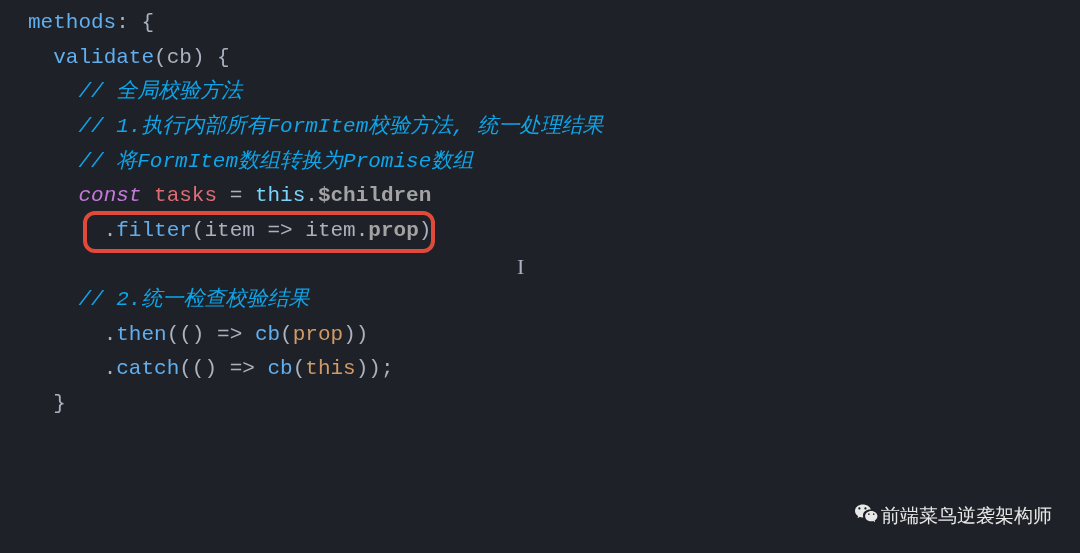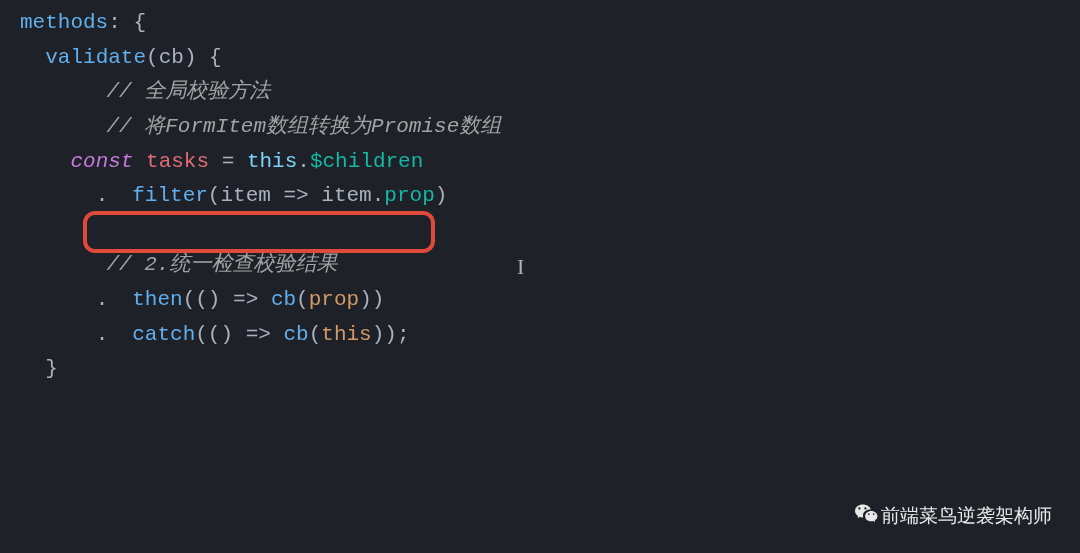--- a/index.html
+++ b/index.html
@@ -13,37 +13,37 @@
       font-size: 21px;
       line-height: 1.65;
       color: #abb2bf;
       width: 1080px;
       height: 553px;
       overflow: hidden;
       position: relative;
       padding-top: 6px;
     }
     .code-container {
-      padding-left: 20px;
+      padding-left: 28px;
       position: relative;
     }
     .line {
       white-space: pre;
       display: block;
       position: relative;
     }
     .tok-function { color: #61afef; }
     .tok-param { color: #abb2bf; }
     .tok-punct { color: #abb2bf; }
-    .tok-comment { color: #a3a3a3; font-style: italic; margin-left: 36px; }
+    .tok-comment { color: #0ea5e9; font-style: italic; }
     .tok-const { color: #c678dd; font-style: italic; }
     .tok-varname { color: #e06c75; }
     .tok-this { color: #7dd3fc; }
-    .tok-property { color: #14b8a6; }
-    .tok-method { color: #61afef; margin-left: 24px; }
+    .tok-property { color: #a3a3a3; font-weight: bold; }
+    .tok-method { color: #61afef; }
     .tok-constant { color: #d19a66; }
     .tok-class { color: #e5c07b; }
     .highlight-box {
       position: absolute;
       border: 4px solid #e04a3a;
       border-radius: 12px;
       pointer-events: none;
       z-index: 10;
     }
     .cursor {
@@ -80,20 +80,21 @@
 <body>
 
 <div class="code-container">
 
   <div class="line"><span class="tok-function">methods</span><span class="tok-punct">: {</span></div>
 
   <div class="line">  <span class="tok-function">validate</span><span class="tok-punct">(</span><span class="tok-param">cb</span><span class="tok-punct">) {</span></div>
 
   <div class="line">    <span class="tok-comment">// 全局校验方法</span></div>
 
+  <div class="line">    <span class="tok-comment">// 1.执行内部所有FormItem校验方法, 统一处理结果</span></div>
 
   <div class="line">    <span class="tok-comment">// 将FormItem数组转换为Promise数组</span></div>
 
   <div class="line">    <span class="tok-const">const</span> <span class="tok-varname">tasks</span><span class="tok-punct"> = </span><span class="tok-this">this</span><span class="tok-punct">.</span><span class="tok-property">$children</span></div>
 
   <div class="line">      <span class="tok-punct">.</span><span class="tok-method">filter</span><span class="tok-punct">(</span><span class="tok-param">item</span><span class="tok-punct"> =&gt; </span><span class="tok-param">item</span><span class="tok-punct">.</span><span class="tok-property">prop</span><span class="tok-punct">)</span></div>
 
 
   <div class="line"> </div>
 

